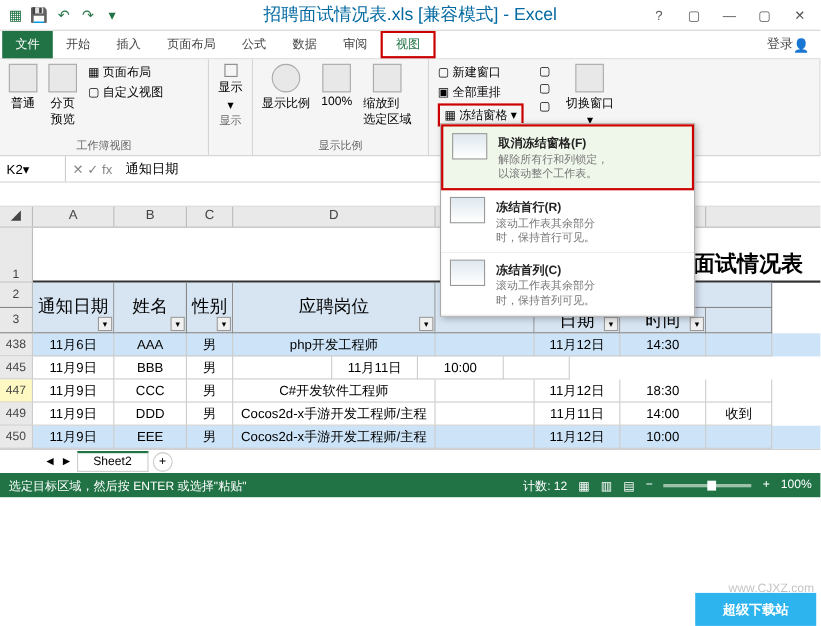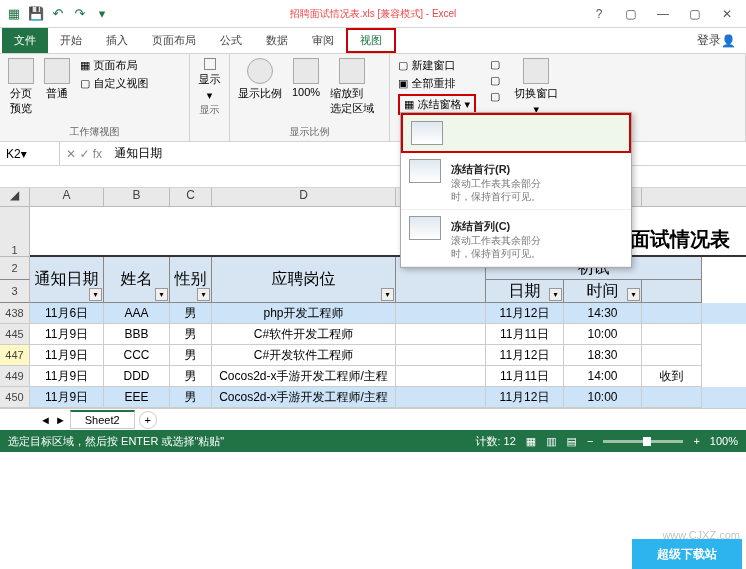--- a/index.html
+++ b/index.html
@@ -1,21 +1,21 @@
 <!DOCTYPE html>
 <html><head>
 <meta charset="utf-8">
 <style>
 * { margin: 0; padding: 0; box-sizing: border-box; font-family: "Microsoft YaHei", sans-serif; }
 body { width: 746px; height: 569px; overflow: hidden; background: #fff; position: relative; }
 
 .titlebar { height: 28px; background: #fff; display: flex; align-items: center; border-bottom: 1px solid #d4d4d4; position: relative; }
 .qat { display: flex; gap: 6px; padding-left: 6px; align-items: center; }
 .qat-icon { width: 16px; height: 16px; display: flex; align-items: center; justify-content: center; font-size: 13px; color: #217346; }
-.title-text { position: absolute; left: 50%; transform: translateX(-50%); font-size: 10px; color: #ef4444; }
+.title-text { position: absolute; left: 50%; transform: translateX(-50%); font-size: 16px; color: #0369a1; }
 .win-controls { margin-left: auto; display: flex; gap: 2px; padding-right: 4px; }
 .win-btn { width: 30px; height: 20px; display: flex; align-items: center; justify-content: center; font-size: 12px; color: #555; }
 
 .ribbon-tabs { height: 26px; display: flex; align-items: stretch; border-bottom: 1px solid #d4d4d4; padding-left: 2px; }
 .tab { padding: 0 12px; font-size: 11px; display: flex; align-items: center; color: #444; cursor: pointer; }
 .tab.file { background: #217346; color: #fff; }
 .tab.active { border: 2px solid #c00; color: #217346; }
 .tab-right { margin-left: auto; padding-right: 10px; display: flex; align-items: center; font-size: 12px; color: #444; }
 
 .ribbon-body { height: 88px; border-bottom: 1px solid #d4d4d4; display: flex; background: #f5f5f5; position: relative; }
@@ -108,26 +108,26 @@
   <div class="tab">审阅</div>
   <div class="tab active">视图</div>
   <div class="tab-right"><span>登录</span> 👤</div>
 </div>
 
 <div class="ribbon-body">
   <div class="rg" style="width:190px">
     <div class="rg-row">
       <div class="big-btn">
           <div class="big-icon"></div>
+          <span>普通</span>
+        </div>
+      <div class="big-btn">
+          <div class="big-icon"></div>
           <span style="white-space:pre">分页
 预览</span>
-        </div>
-      <div class="big-btn">
-          <div class="big-icon"></div>
-          <span>普通</span>
         </div>
       <div class="small-row">
         <div class="small-item">▦ <span>页面布局</span></div>
         <div class="small-item">▢ <span>自定义视图</span></div>
       </div>
     </div>
     <div class="rg-label">工作簿视图</div>
   </div>
   <div class="rg" style="width:40px">
     <div class="big-btn"><div class="chk"></div><span>显示</span>▾</div>
@@ -164,20 +164,22 @@
         <div class="small-item">▢</div>
       </div>
       <div class="big-btn"><div class="big-icon"></div><span>切换窗口</span>▾</div>
     </div>
   </div>
 </div>
 
 <div class="dropdown-menu">
   <div class="dd-item hl">
     <div class="dd-icon"></div>
+    <div class="dd-text"><b>取消冻结窗格(F)</b><div style="white-space:pre">解除所有行和列锁定，
+以滚动整个工作表。</div></div>
   </div>
   <div class="dd-item">
     <div class="dd-icon"></div>
     <div class="dd-text"><b>冻结首行(R)</b><div style="white-space:pre">滚动工作表其余部分
 时，保持首行可见。</div></div>
   </div>
   <div class="dd-item">
     <div class="dd-icon"></div>
     <div class="dd-text"><b>冻结首列(C)</b><div style="white-space:pre">滚动工作表其余部分
 时，保持首列可见。</div></div>
@@ -256,21 +258,20 @@
         <div class="dcell c-E"></div>
         <div class="dcell c-F">11月12日</div>
         <div class="dcell c-G">14:30</div>
         <div class="dcell c-H"></div>
       </div>
       <div class="data-row">
         <div class="dcell c-rn" style="background:#e9e9e9">445</div>
         <div class="dcell c-A">11月9日</div>
         <div class="dcell c-B">BBB</div>
         <div class="dcell c-C">男</div>
-        <div class="dcell c-D">C#软件开发工程师</div>
         <div class="dcell c-E"></div>
         <div class="dcell c-F">11月11日</div>
         <div class="dcell c-G">10:00</div>
         <div class="dcell c-H"></div>
       </div>
       <div class="data-row">
         <div class="dcell c-rn" style="background:#fef9c3">447</div>
         <div class="dcell c-A">11月9日</div>
         <div class="dcell c-B">CCC</div>
         <div class="dcell c-C">男</div>

